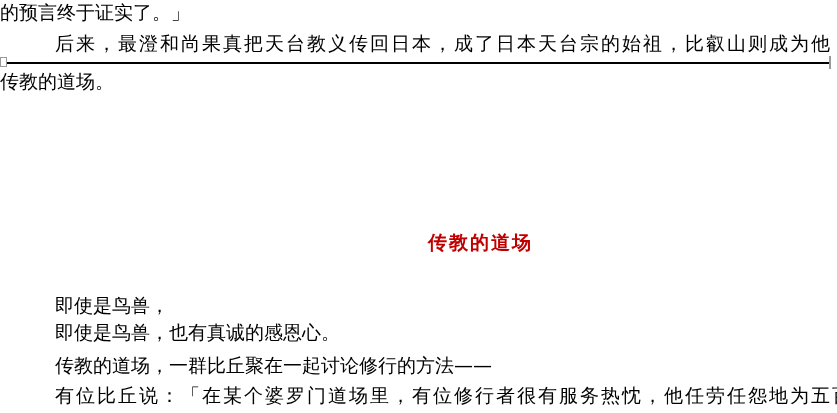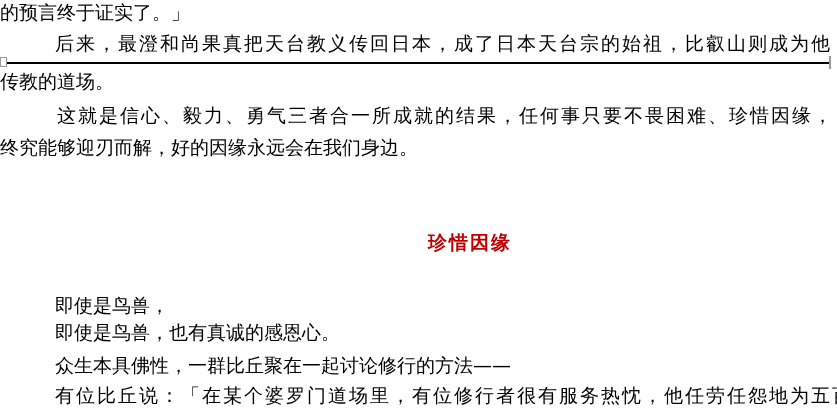--- a/index.html
+++ b/index.html
@@ -77,27 +77,25 @@
   <div class="line l1">的预言终于证实了。」</div>
 
   <div class="line l2 justified">后来，最澄和尚果真把天台教义传回日本，成了日本天台宗的始祖，比叡山则成为他</div>
 
   <div class="divider"></div>
   <div class="divider-handle-left"></div>
   <div class="divider-handle-right"></div>
 
   <div class="line l3">传教的道场。</div>
 
-  <div class="line l4 justified">这就是信心、毅力、勇气三者合一所成就的结果，任何事只要不畏困难、珍惜因缘，</div>
 
-  <div class="line l5">终究能够迎刃而解，好的因缘永远会在我们身边。</div>
 
-  <div class="chapter-title">珍惜因缘</div>
+  <div class="chapter-title">传教的道场</div>
 
   <div class="line b1">即使是鸟兽，</div>
 
   <div class="line b2">即使是鸟兽，也有真诚的感恩心。</div>
 
-  <div class="line b3">众生本具佛性，一群比丘聚在一起讨论修行的方法——</div>
+  <div class="line b3">传教的道场，一群比丘聚在一起讨论修行的方法——</div>
 
   <div class="line b4 justified">有位比丘说：「在某个婆罗门道场里，有位修行者很有服务热忱，他任劳任怨地为五百</div>
 
 </div>
 
 </body></html>

